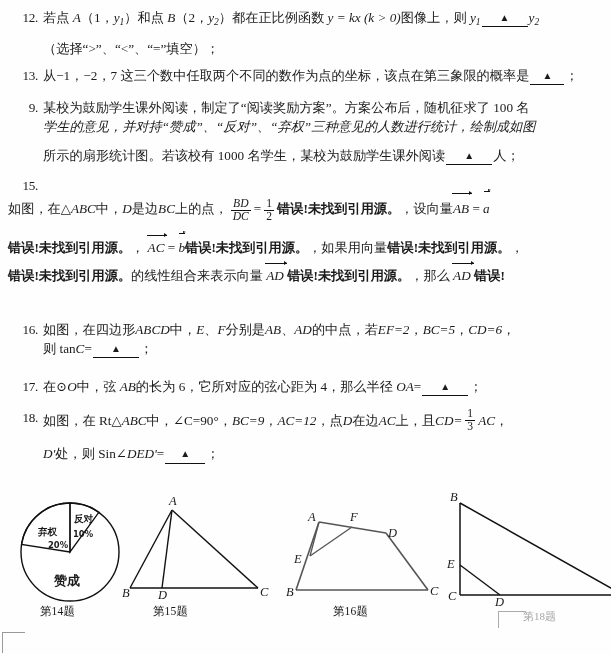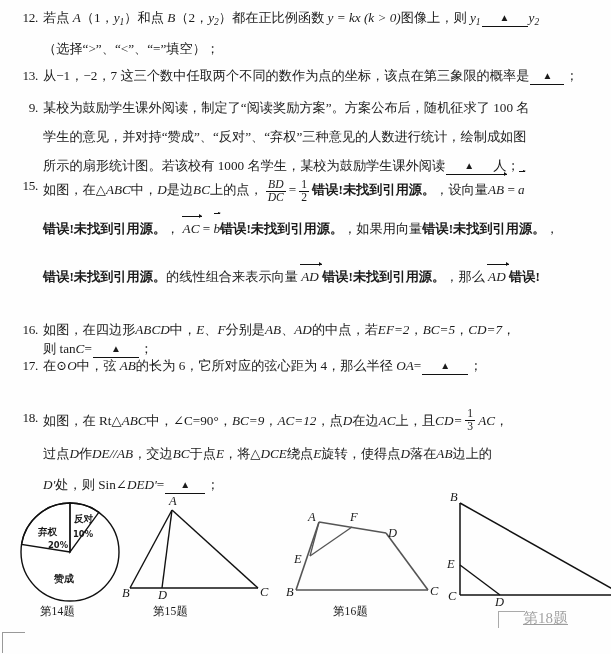--- a/index.html
+++ b/index.html
@@ -71,78 +71,77 @@
     <div class="qnum">13.</div>
     <div class="qbody">
       <span class="ln"><span>从−1，−2，7 这三个数中任取两个不同的数作为点的坐标，该点在第三象限的概率是</span><span class="blank" style="min-width:34px;"><span class="tri">▲</span></span><span>；</span></span>
     </div>
   </div>
 
   <div class="q" style="left:8px;top:98px;width:600px;">
     <div class="qnum">9.</div>
     <div class="qbody">
       <span class="ln">某校为鼓励学生课外阅读，制定了“阅读奖励方案”。方案公布后，随机征求了 100 名</span>
-      <span class="ln" style="margin-top:10px;">学生的意见，并对持“赞成”、“反对”、“弃权”三种意见的人数进行统计，绘制成如图</span>
+      <span class="ln" style="font-style:italic;">学生的意见，并对持“赞成”、“反对”、“弃权”三种意见的人数进行统计，绘制成如图</span>
       <span class="ln" style="margin-top:10px;"><span>所示的扇形统计图。若该校有 1000 名学生，某校为鼓励学生课外阅读</span><span class="blank"><span class="tri">▲</span></span><span>人；</span></span>
     </div>
   </div>
 
-  <div class="q" style="left:8px;top:176px;width:600px;">
+  <div class="q" style="left:8px;top:176px;width:600px;flex-direction:column;">
     <div class="qnum">15.</div>
     <div class="qbody">
       <span class="ln" style="line-height:2.0;"><span>如图，在△</span><i class="v">ABC</i><span>中，</span><i class="v">D</i><span>是边</span><i class="v">BC</i><span>上的点，</span><span class="frac"><span class="num">BD</span><span class="den">DC</span></span><span>=</span><span class="frac"><span class="num" style="font-style:normal;">1</span><span class="den" style="font-style:normal;">2</span></span><span class="err">错误!未找到引用源。</span><span>，设向量</span><span class="vec">AB</span>&nbsp;<span>=</span>&nbsp;<span class="vecs">a</span></span>
 
       <span class="ln" style="margin-top:14px;"><span class="err">错误!未找到引用源。</span><span>，</span>&nbsp;<span class="vec">AC</span>&nbsp;<span>=</span>&nbsp;<span class="vecs">b</span><span class="err">错误!未找到引用源。</span><span>，如果用向量</span><span class="err">错误!未找到引用源。</span><span>，</span></span>
 
-      <span class="ln" style="margin-top:28px;"><span class="err">错误!未找到引用源。</span><span>的线性组合来表示向量</span>&nbsp;<span class="vec">AD</span>&nbsp;<span class="err">错误!未找到引用源。</span><span>，那么</span>&nbsp;<span class="vec">AD</span>&nbsp;<span class="err">错误!</span></span>
+      <span class="ln" style="margin-top:8px;"><span class="err">错误!未找到引用源。</span><span>的线性组合来表示向量</span>&nbsp;<span class="vec">AD</span>&nbsp;<span class="err">错误!未找到引用源。</span><span>，那么</span>&nbsp;<span class="vec">AD</span>&nbsp;<span class="err">错误!</span></span>
 
     </div>
   </div>
 
   <div class="q" style="left:8px;top:320px;width:600px;">
     <div class="qnum">16.</div>
     <div class="qbody">
-      <span class="ln"><span>如图，在四边形</span><i class="v">ABCD</i><span>中，</span><i class="v">E</i><span>、</span><i class="v">F</i><span>分别是</span><i class="v">AB</i><span>、</span><i class="v">AD</i><span>的中点，若</span><i class="v">EF=2</i><span>，</span><i class="v">BC=5</i><span>，</span><i class="v">CD=7</i><span>，</span></span>
+      <span class="ln"><span>如图，在四边形</span><i class="v">ABCD</i><span>中，</span><i class="v">E</i><span>、</span><i class="v">F</i><span>分别是</span><i class="v">AB</i><span>、</span><i class="v">AD</i><span>的中点，若</span><i class="v">EF=2</i><span>，</span><i class="v">BC=5</i><span>，</span><i class="v">CD=6</i><span>，</span></span>
       <span class="ln" style=""><span>则 tan</span><i class="v">C</i><span>=</span><span class="blank"><span class="tri">▲</span></span><span>；</span></span>
     </div>
   </div>
 
-  <div class="q" style="left:8px;top:356px;width:600px;">
+  <div class="q" style="left:8px;top:377px;width:600px;">
     <div class="qnum">17.</div>
     <div class="qbody">
       <span class="ln"><span>在⊙</span><i class="v">O</i><span>中，弦</span>&nbsp;<i class="v">AB</i><span>的长为 6，它所对应的弦心距为 4，那么半径</span>&nbsp;<i class="v">OA</i><span>=</span><span class="blank"><span class="tri">▲</span></span><span>；</span></span>
     </div>
   </div>
 
   <div class="q" style="left:8px;top:408px;width:600px;">
     <div class="qnum">18.</div>
     <div class="qbody">
       <span class="ln"><span>如图，在 Rt△</span><i class="v">ABC</i><span>中，</span><span>∠C=90°</span><span>，</span><i class="v">BC=9</i><span>，</span><i class="v">AC=12</i><span>，点</span><i class="v">D</i><span>在边</span><i class="v">AC</i><span>上，且</span><i class="v">CD=</i><span class="frac up"><span class="num" style="font-style:normal;">1</span><span class="den" style="font-style:normal;">3</span></span><i class="v">AC</i><span>，</span></span>
 
-      <span class="ln" style="margin-top:11px;"><span>过点</span><i class="v">D</i><span>作</span><i class="v">DE//AB</i><span>，交边</span><i class="v">BC</i><span>于点</span><i class="v">E</i><span>，将△</span><i class="v">DCE</i><span>绕点</span><i class="v">E</i><span>旋转，使得点</span><i class="v">D</i><span>落在</span><i class="v">AB</i><span>边上的</span></span>
 
       <span class="ln" style="margin-top:11px;"><i class="v">D'</i><span>处，则 Sin∠</span><i class="v">DED'</i><span>=</span><span class="blank" style="min-width:40px;"><span class="tri">▲</span></span><span>；</span></span>
     </div>
   </div>
 
   <div class="figs">
 
     <div class="fig" style="left:18px;top:5px;width:120px;height:125px;">
       <svg width="104" height="104" viewBox="0 0 104 104">
         <circle cx="52" cy="52" r="49" fill="#fff" stroke="#111" stroke-width="1.4"></circle>
 
         <path d="M52,52 L52,3 A49,49 0 0,1 80.8,12.4 Z" fill="none" stroke="#111" stroke-width="1.3"></path>
 
         <path d="M52,52 L3.6,44.4 A49,49 0 0,1 52,3 Z" fill="none" stroke="#111" stroke-width="1.3"></path>
       </svg>
       <span class="pielab" style="left:20px;top:26px;">弃权</span>
       <span class="pct" style="left:30px;top:40px;">20%</span>
       <span class="pielab" style="left:56px;top:13px;">反对</span>
       <span class="pct" style="left:55px;top:29px;">10%</span>
-      <span class="pielab" style="left:36px;top:72px;font-size:10px;">赞成</span>
+      <span class="pielab" style="left:36px;top:72px;font-size:13px;">赞成</span>
       <span class="cap" style="left:22px;top:104px;">第14题</span>
     </div>
 
     <div class="fig" style="left:120px;top:5px;width:160px;height:125px;">
       <svg width="160" height="102" viewBox="0 0 160 102">
 
         <line x1="10" y1="88" x2="138" y2="88" stroke="#111" stroke-width="1.4"></line>
         <line x1="10" y1="88" x2="52" y2="10" stroke="#111" stroke-width="1.4"></line>
         <line x1="52" y1="10" x2="138" y2="88" stroke="#111" stroke-width="1.4"></line>
         <line x1="52" y1="10" x2="42" y2="88" stroke="#111" stroke-width="1.4"></line>
@@ -178,20 +177,20 @@
 
         <line x1="12" y1="8" x2="12" y2="100" stroke="#111" stroke-width="1.5"></line>
         <line x1="12" y1="100" x2="175" y2="100" stroke="#111" stroke-width="1.5"></line>
         <line x1="12" y1="8" x2="175" y2="100" stroke="#111" stroke-width="1.5"></line>
         <line x1="12" y1="70" x2="52" y2="100" stroke="#111" stroke-width="1.4"></line>
       </svg>
       <span class="lbl" style="left:2px;top:-5px;">B</span>
       <span class="lbl" style="left:-1px;top:62px;">E</span>
       <span class="lbl" style="left:0px;top:94px;">C</span>
       <span class="lbl" style="left:47px;top:100px;">D</span>
-      <span class="cap faded" style="left:75px;top:114px;font-size:15px;text-decoration:underline;">第18题</span>
+      <span class="cap faded" style="left:75px;top:114px;font-size:11px;">第18题</span>
       <div style="position:absolute;left:50px;top:116px;width:26px;height:16px;border-left:1px solid #aaa;border-top:1px solid #aaa;"></div>
     </div>
 
   </div>
 
   <div class="corner"></div>
 </div>
 
 </body></html>

